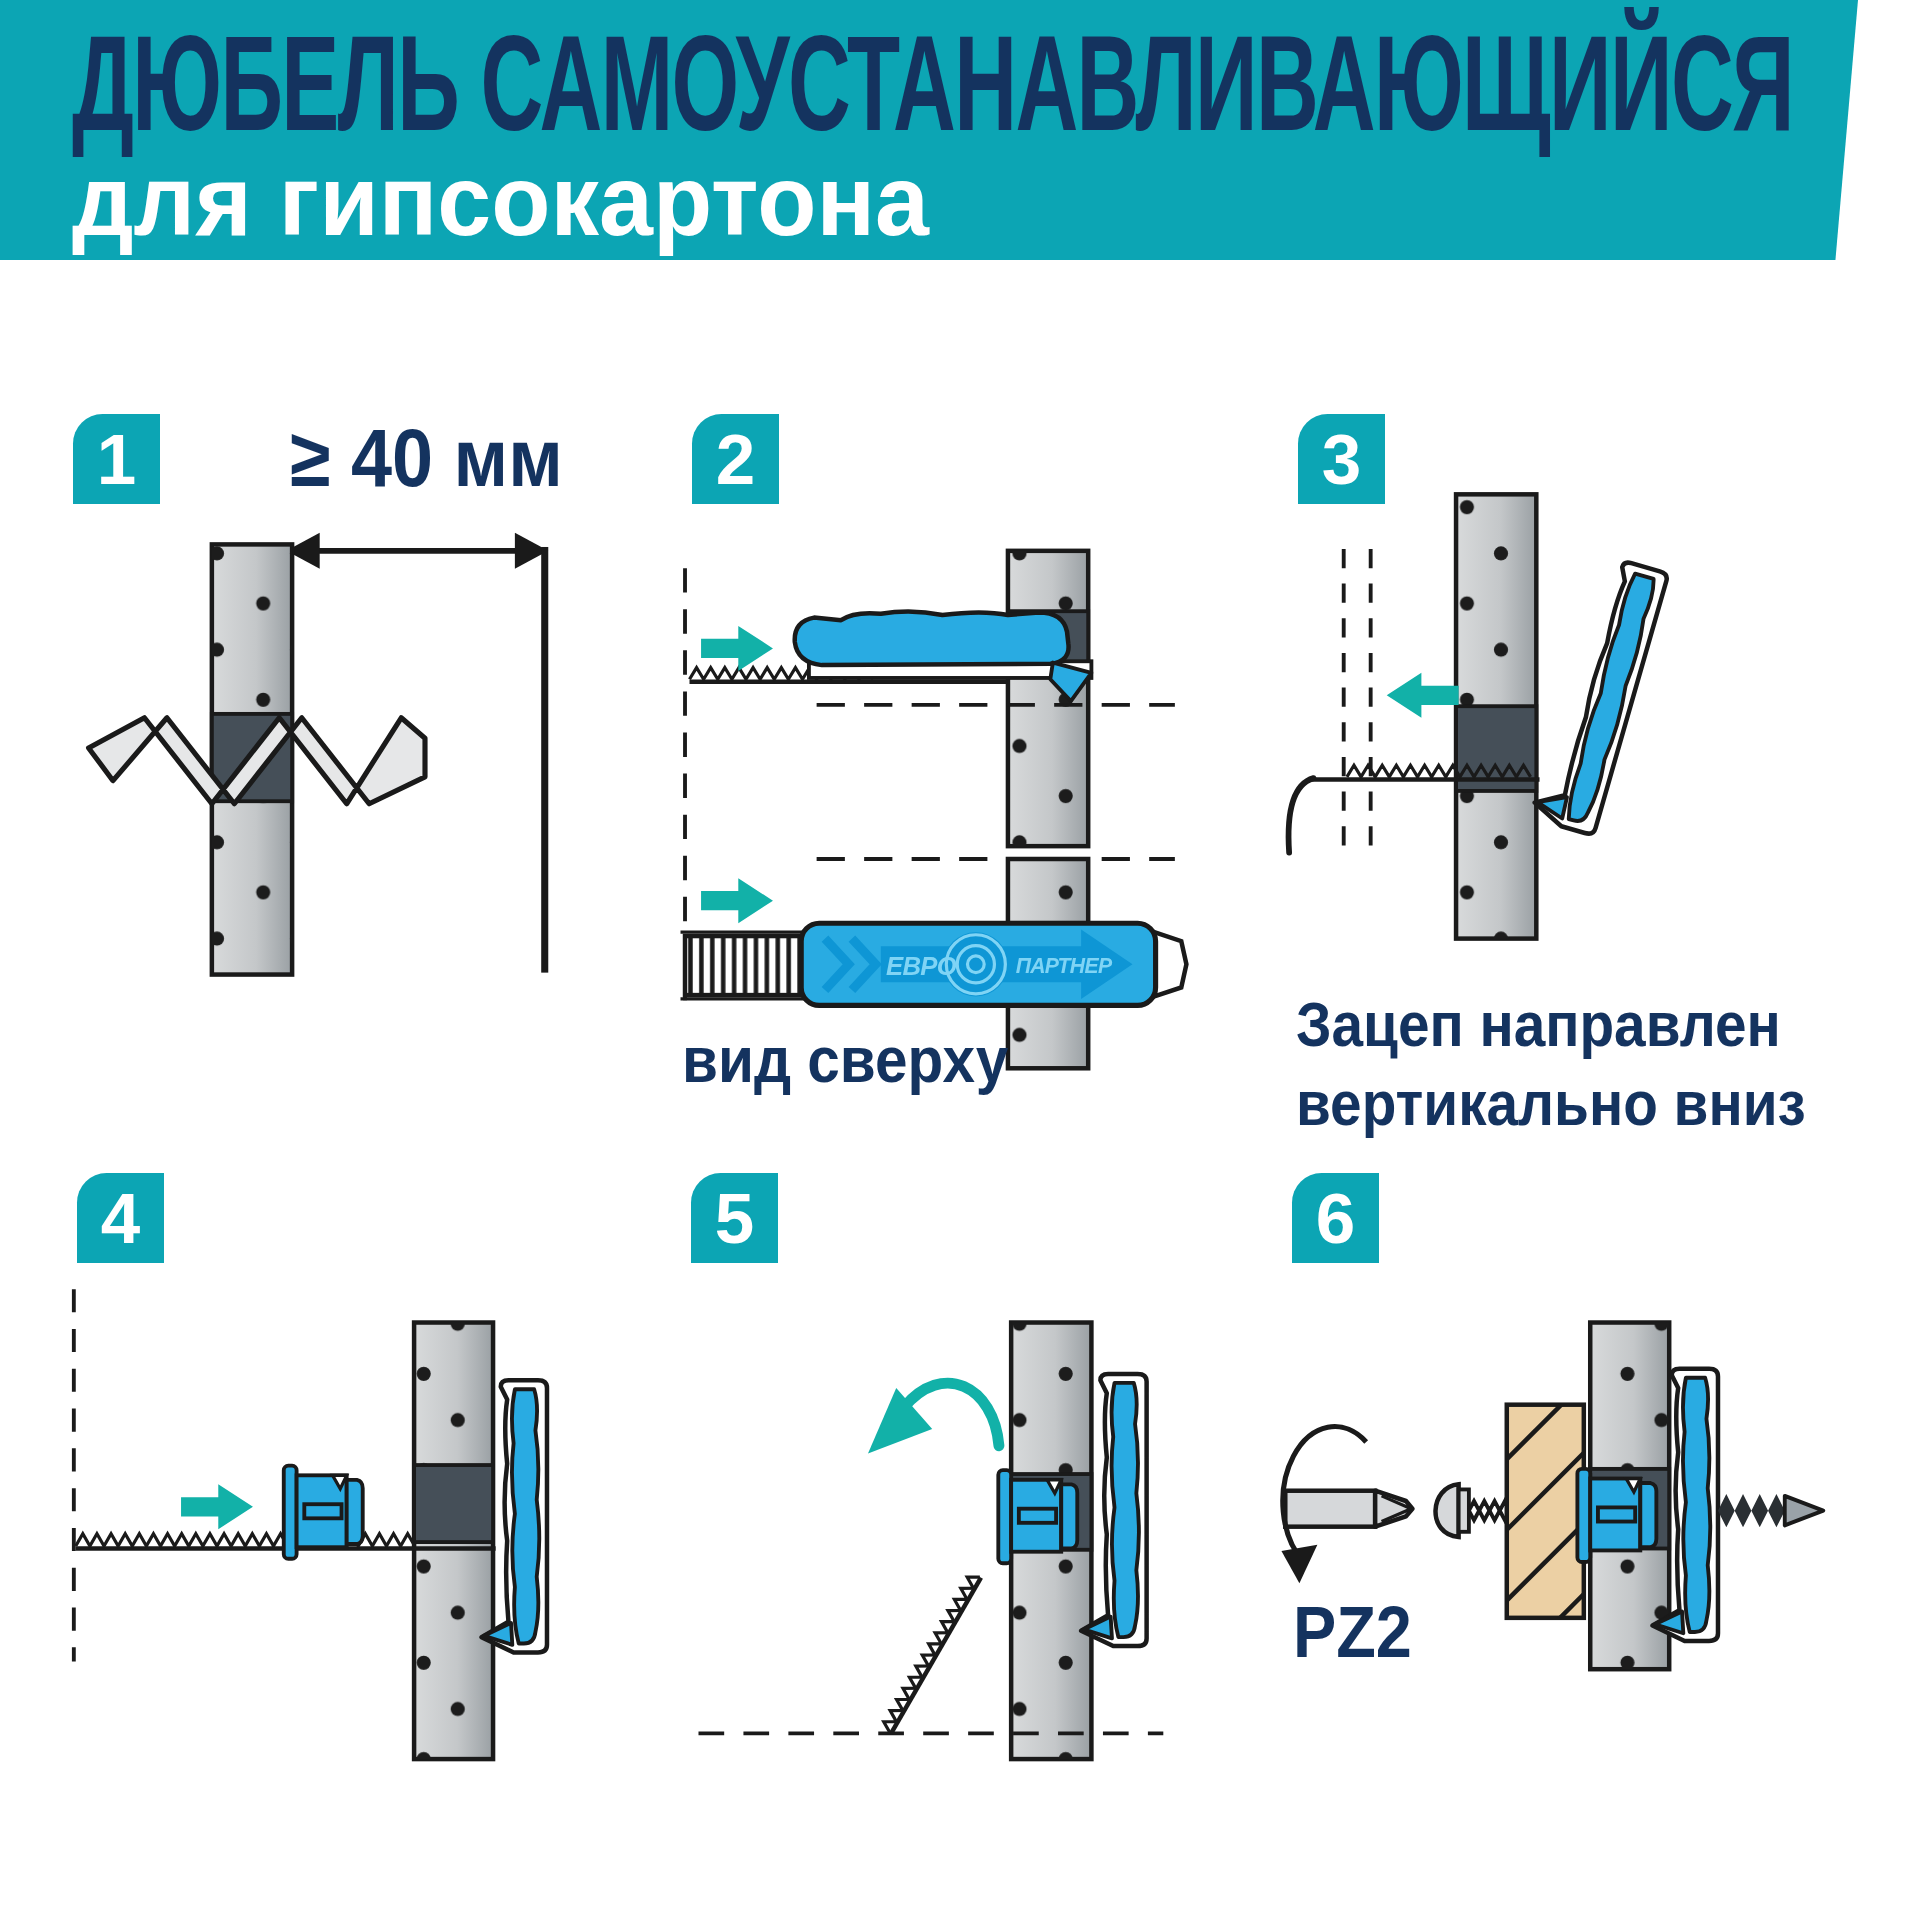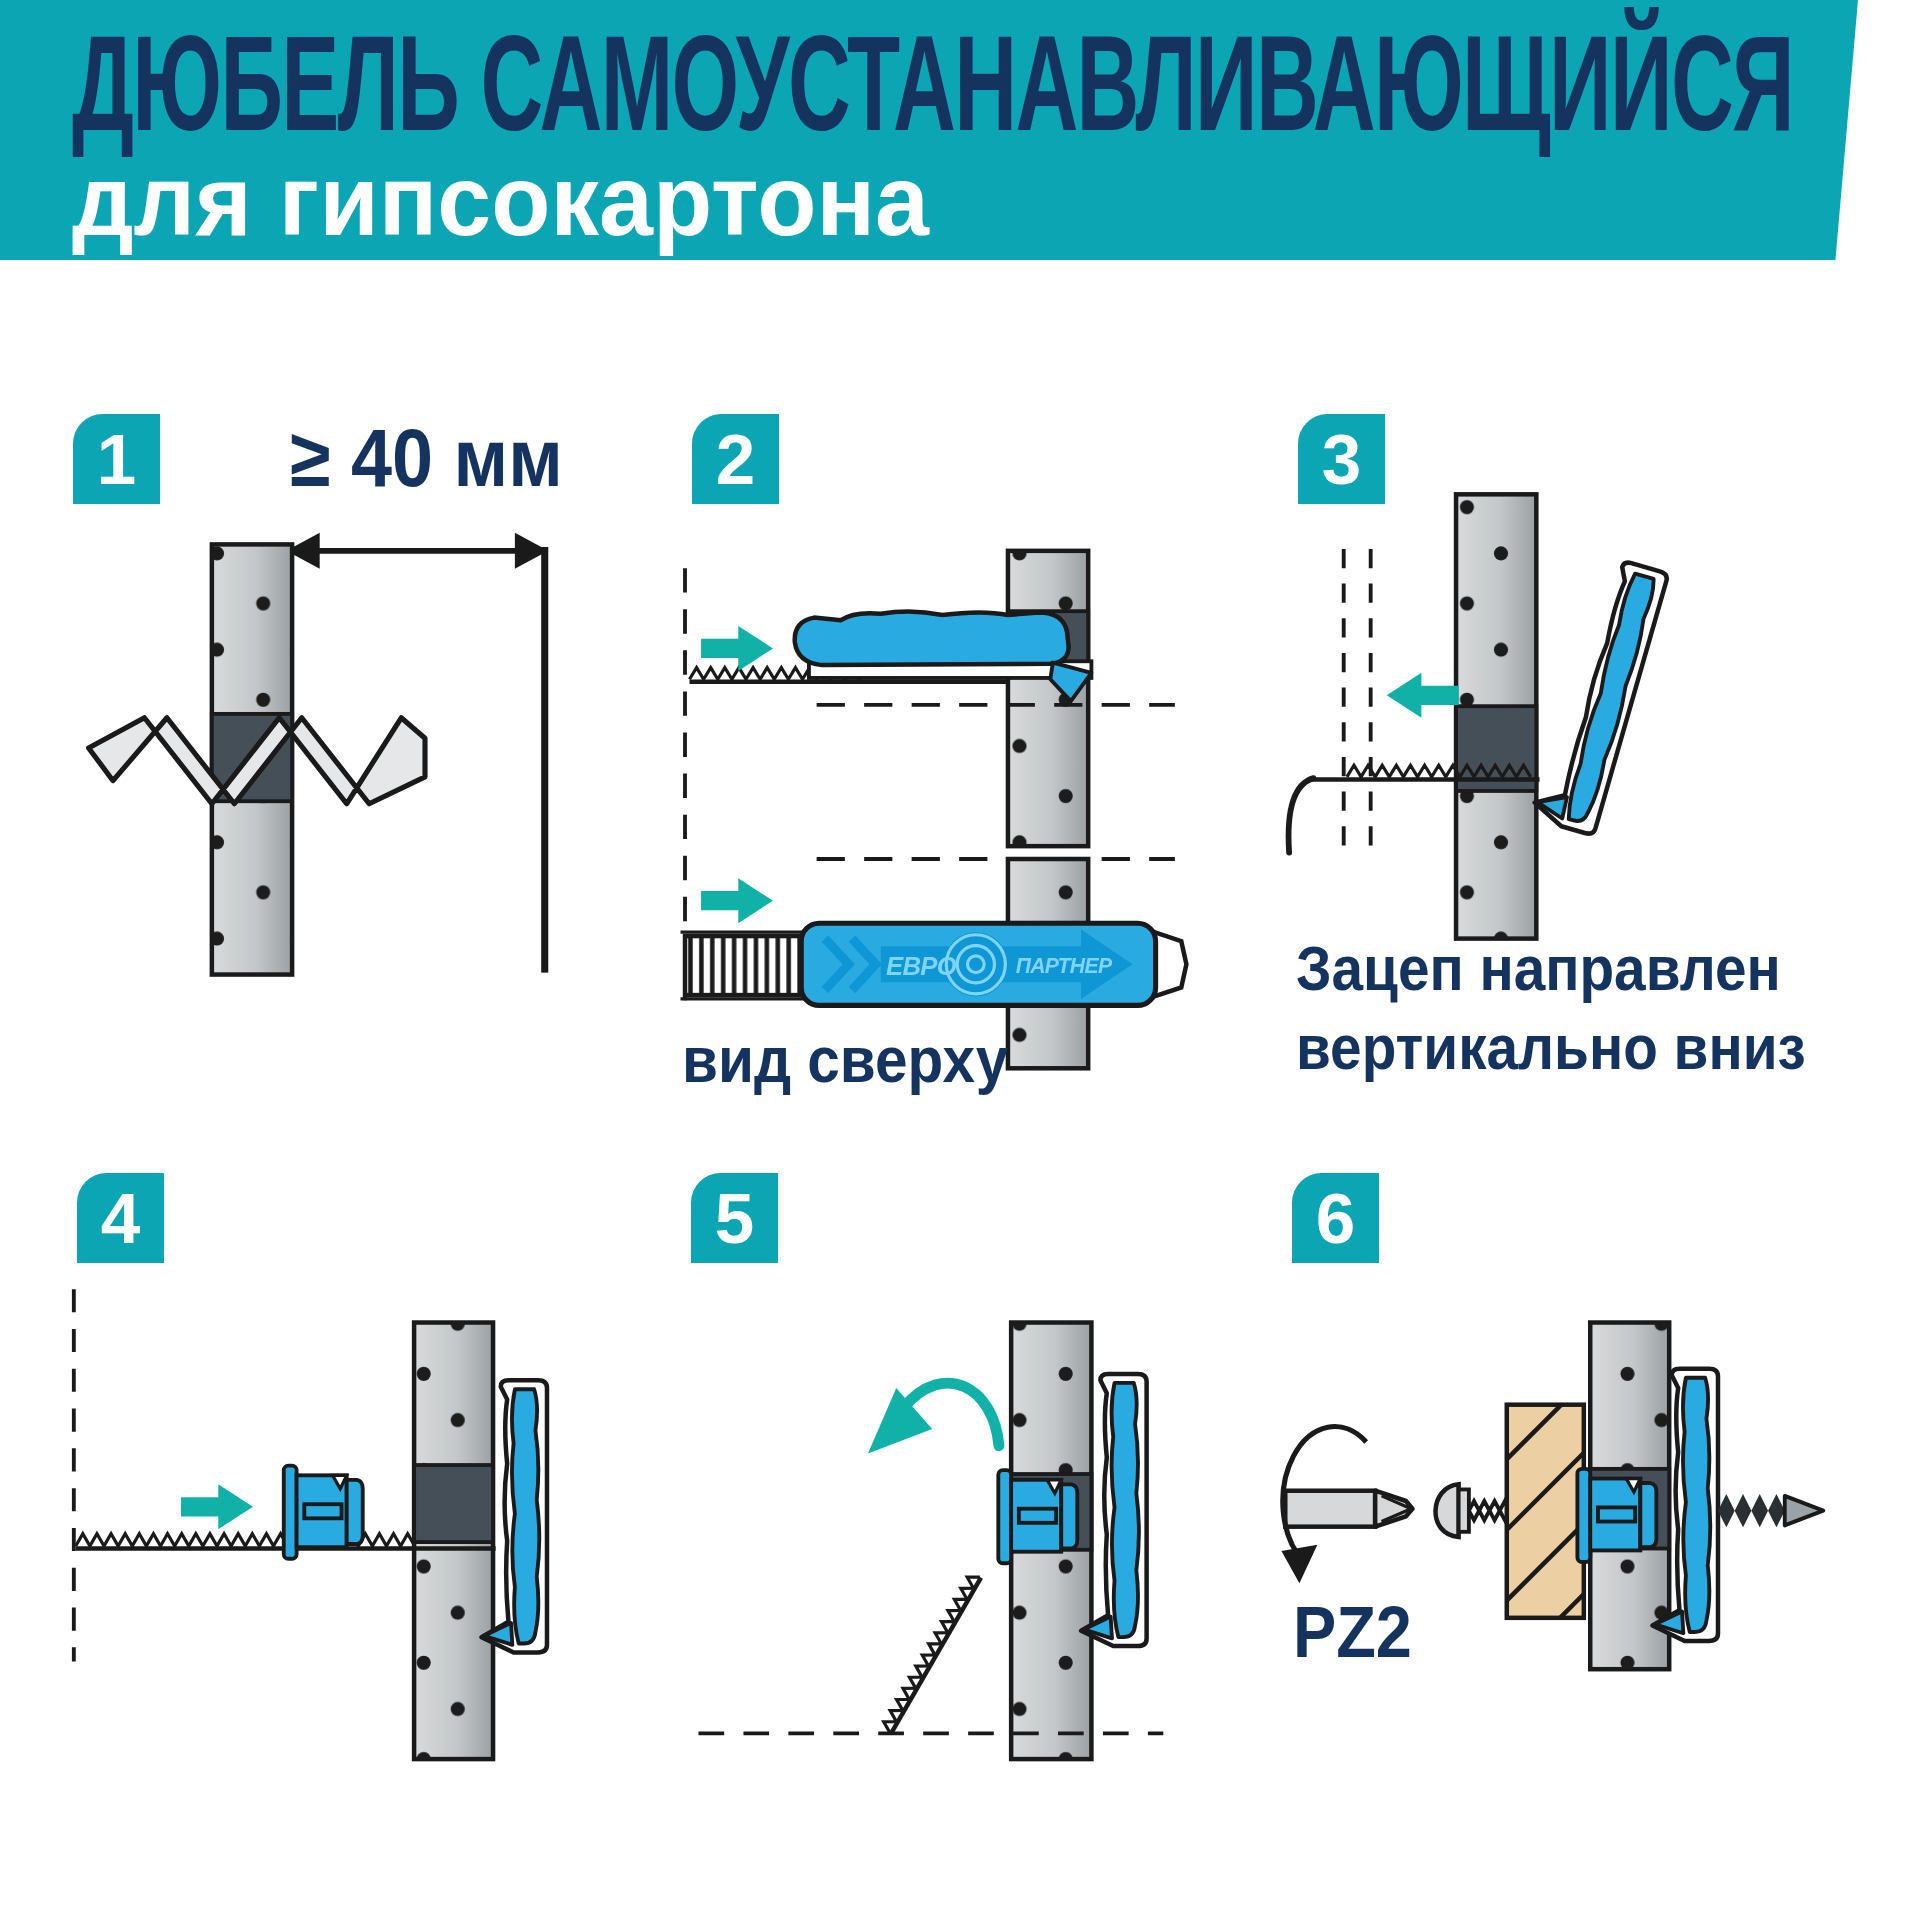--- a/index.html
+++ b/index.html
@@ -213,20 +213,20 @@
     </div>
   <div class="badge" style="left:691px;top:1173px;background:#0ca5b4;">
       <span>5</span>
     </div>
   <div class="badge" style="left:1292px;top:1173px;background:#0ca5b4;">
       <span>6</span>
     </div>
 
   <div class="cap dim" style="left:290px;top:411px;width:257px;text-align:center;color:#14335f;">≥ 40 мм</div>
   <div class="cap cap2" style="left:682px;top:1022px;color:#14335f;">вид сверху</div>
-  <div style="position:absolute;left:1296px;top:929px;color:#14335f;">
+  <div style="position:absolute;left:1296px;top:985px;color:#14335f;">
     <div class="cap cap3" style="position:static;">Зацеп направлен</div>
     <div class="cap cap3" style="position:static;">вертикально вниз</div>
   </div>
   <div class="cap pz" style="left:1293px;top:1591px;color:#14335f;">PZ2</div>
 
 </div>
 
 
 </body></html>

